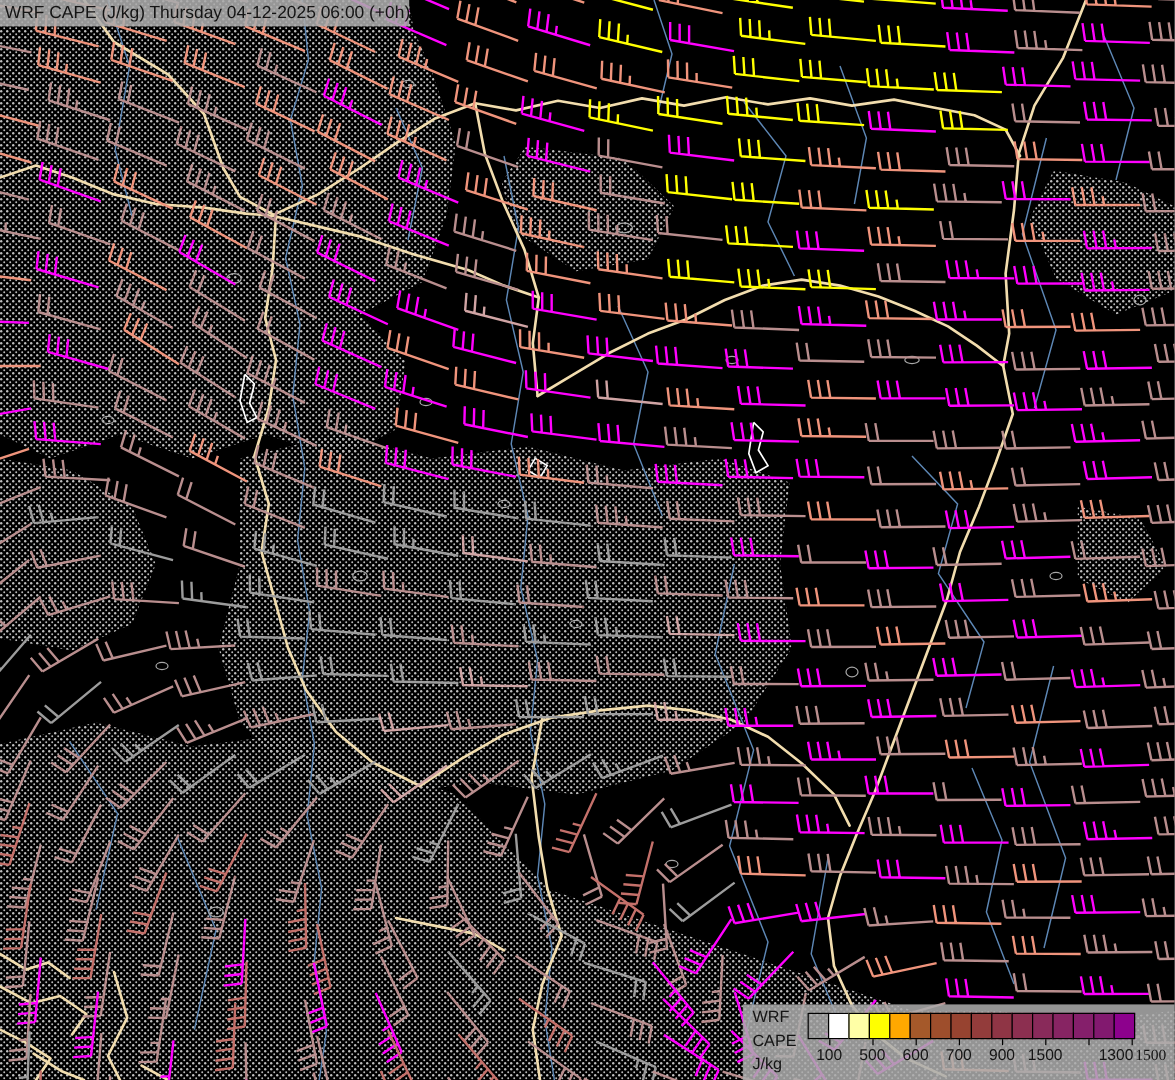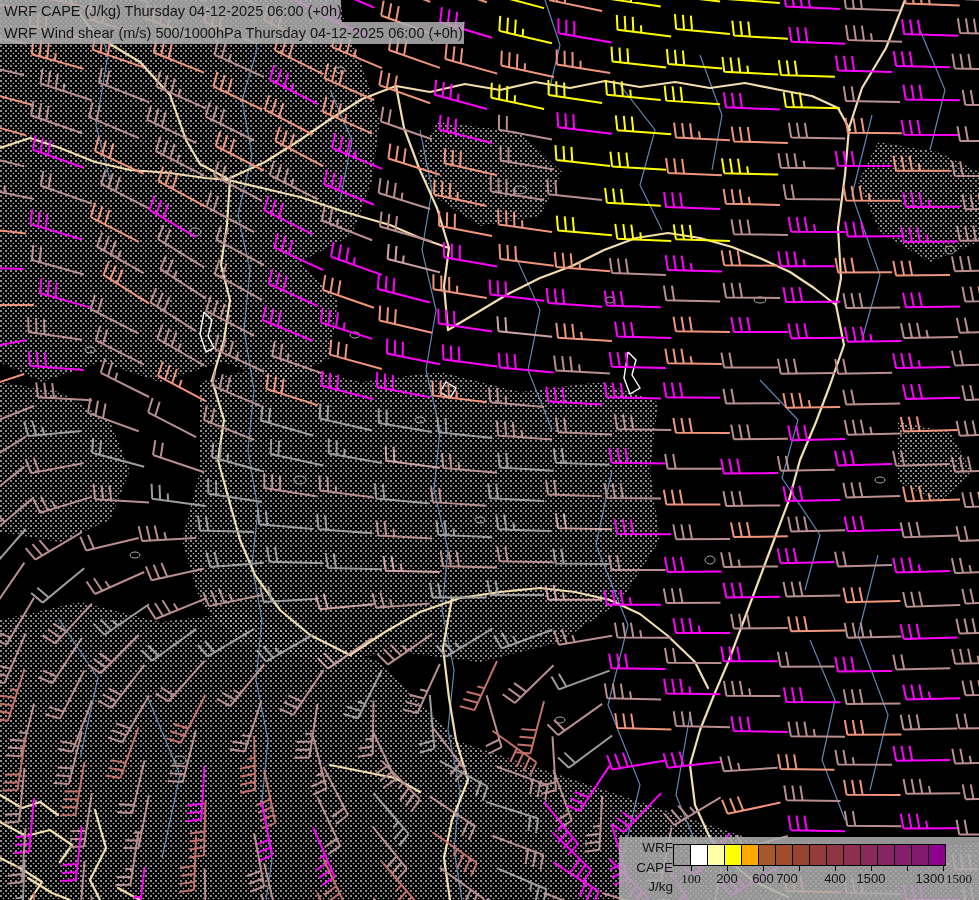--- a/index.html
+++ b/index.html
@@ -6,21 +6,21 @@
   #stage{position:relative;width:979px;height:900px;overflow:hidden;background:#e5e5e5;
          font-family:"Liberation Sans", sans-serif;}
   #map{position:absolute;left:0;top:0;}
   .titlebox{position:absolute;left:0;background:rgba(172,172,172,0.88);color:#141414;
             font-size:14.5px;line-height:22px;height:22px;padding-left:4px;box-sizing:border-box;
             white-space:nowrap;overflow:hidden;}
   #title1{top:0;width:341px;}
   #title2{top:22px;width:464px;}
   #legend{position:absolute;left:619px;top:837px;width:360px;height:63px;
           background:rgba(172,172,172,0.86);color:#141414;}
-  #legend-label{position:absolute;left:8px;top:1px;width:46px;text-align:right;
+  #legend-label{position:absolute;left:8px;top:1px;width:46px;text-align:left;
                 font-size:13.5px;line-height:19.5px;}
   #colorbar{position:absolute;left:54px;top:7px;height:22px;display:flex;}
   .cbcell{width:18px;height:22px;border:1px solid #000;box-sizing:border-box;}
   .cbcell + .cbcell{margin-left:-1px;}
   .cbtick{position:absolute;width:1px;height:5px;background:#000;top:29px;}
   .cbnum{position:absolute;top:34px;width:40px;text-align:center;font-size:13px;color:#141414;}
 </style>
 </head>
 <body>
 
@@ -641,21 +641,20 @@
         <path d="M0 0L54 0M54 0l2.6 14.77M46 0l2.6 14.77" fill="none" stroke="#b98e8e" stroke-width="2" transform="translate(492.7 928.9) rotate(24.7)"></path>
         <path d="M0 0L54 0M54 0l2.6 14.77M46 0l2.6 14.77M38 0l2.6 14.77M30 0l1.3 7.385" fill="none" stroke="#b98e8e" stroke-width="2" transform="translate(552.7 925.0) rotate(17.3)"></path>
         <path d="M0 0L54 0M54 0l2.6 14.77M46 0l2.6 14.77" fill="none" stroke="#b98e8e" stroke-width="2" transform="translate(612.4 928.4) rotate(10.0)"></path>
         <path d="M0 0L54 0M54 0l2.6 14.77M46 0l2.6 14.77M38 0l2.6 14.77M30 0l1.3 7.385" fill="none" stroke="#b98e8e" stroke-width="2" transform="translate(787.7 927.9) rotate(151.3)"></path>
         <path d="M0 0L54 0M54 0l2.6 14.77M46 0l2.6 14.77" fill="none" stroke="#b98e8e" stroke-width="2" transform="translate(844.8 925.1) rotate(181.6)"></path>
         <path d="M0 0L54 0M54 0l2.6 14.77M46 0l2.6 14.77M38 0l2.6 14.77" fill="none" stroke="#b98e8e" stroke-width="2" transform="translate(901.3 929.5) rotate(181.0)"></path>
       </g>
     </svg>
 
   <div class="titlebox" id="title1">WRF CAPE (J/kg) Thursday 04-12-2025 06:00 (+0h)</div>
-  <div class="titlebox" id="title2">WRF Wind shear (m/s) 500/1000hPa Thursday 04-12-2025 06:00 (+0h)</div>
 
   <div id="legend">
     <div id="legend-label">
       <div>WRF</div>
       <div>CAPE</div>
       <div>J/kg</div>
     </div>
     <div id="colorbar">
         <div class="cbcell"></div>
         <div class="cbcell" style="background: rgb(255, 255, 255);"></div>
@@ -669,29 +668,29 @@
         <div class="cbcell" style="background: rgb(143, 53, 69);"></div>
         <div class="cbcell" style="background: rgb(140, 47, 80);"></div>
         <div class="cbcell" style="background: rgb(137, 42, 90);"></div>
         <div class="cbcell" style="background: rgb(135, 36, 99);"></div>
         <div class="cbcell" style="background: rgb(133, 31, 107);"></div>
         <div class="cbcell" style="background: rgb(130, 25, 111);"></div>
         <div class="cbcell" style="background: rgb(141, 1, 141);"></div>
       </div>
     <div id="cbticks">
         <div class="cbtick" style="left: 72px;"></div>
-        <div class="cbnum" style="left: 52px; font-family: Liberation Serif, serif;">100</div>
+        <div class="cbnum" style="left: 52px;">100</div>
         <div class="cbtick" style="left: 108px;"></div>
-        <div class="cbnum" style="left: 88px;">200</div>
+        <div class="cbnum" style="left: 88px;">500</div>
         <div class="cbtick" style="left: 144px;"></div>
         <div class="cbnum" style="left: 124px;">600</div>
         <div class="cbtick" style="left: 180px;"></div>
-        <div class="cbnum" style="left: 148px;">700</div>
+        <div class="cbnum" style="left: 160px;">700</div>
         <div class="cbtick" style="left: 216px;"></div>
-        <div class="cbnum" style="left: 196px;">400</div>
+        <div class="cbnum" style="left: 196px;">900</div>
         <div class="cbtick" style="left: 252px;"></div>
         <div class="cbnum" style="left: 232px;">1500</div>
         <div class="cbtick" style="left: 288px;"></div>
         <div class="cbnum" style="left: 268px; margin-left: 23px;">1300</div>
         <div class="cbtick" style="left: 324px;"></div>
         <div class="cbnum" style="left: 320px; font-family: Liberation Serif, serif;">1500</div>
       </div>
   </div>
 
 </div>

